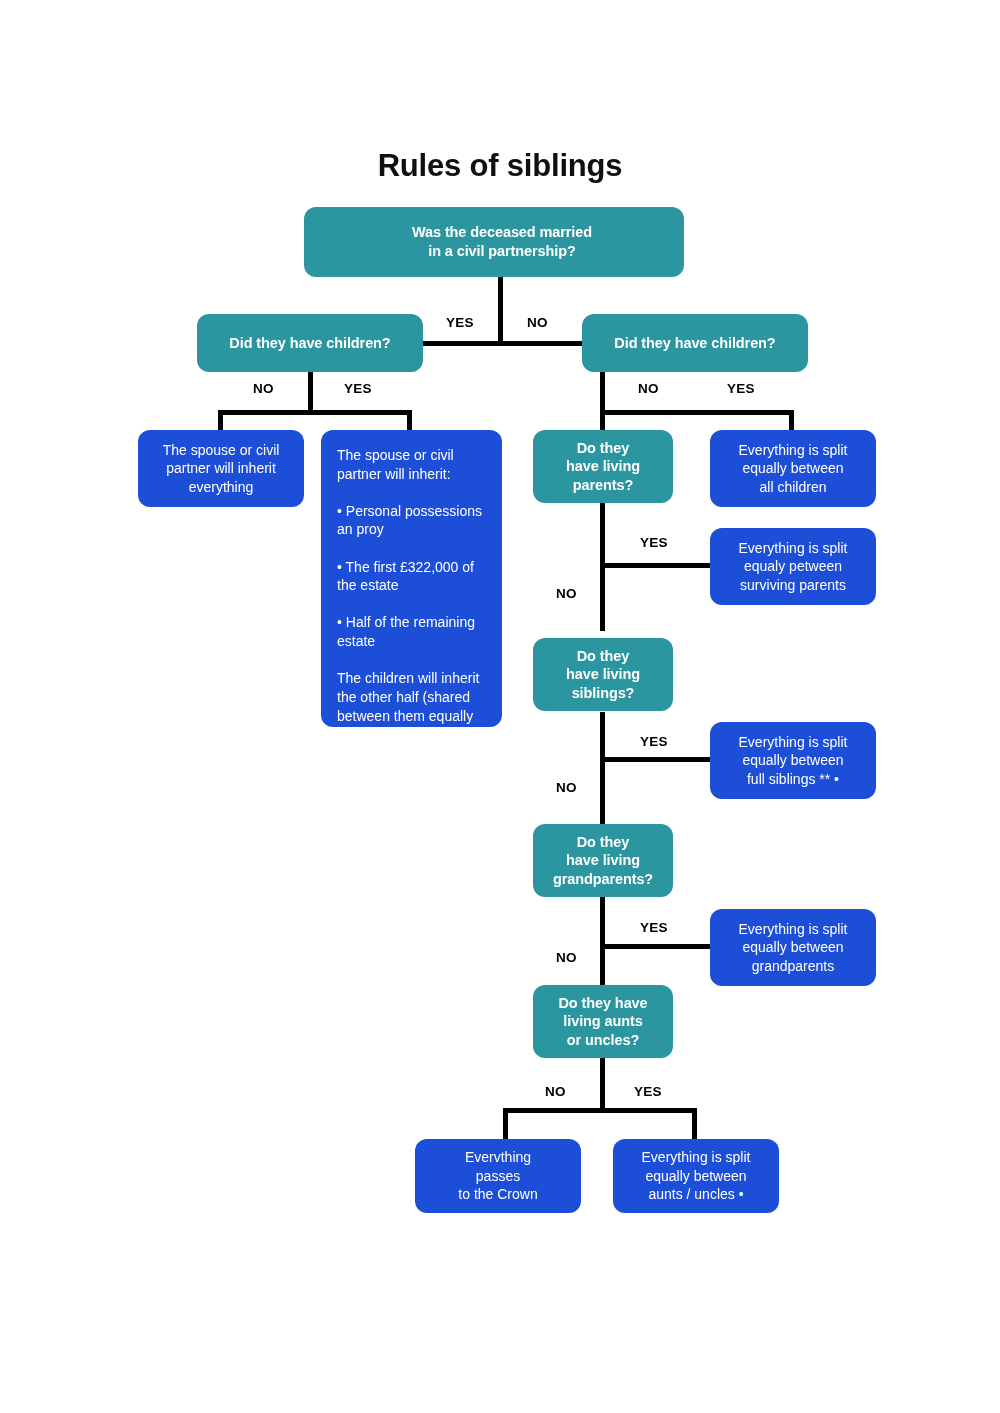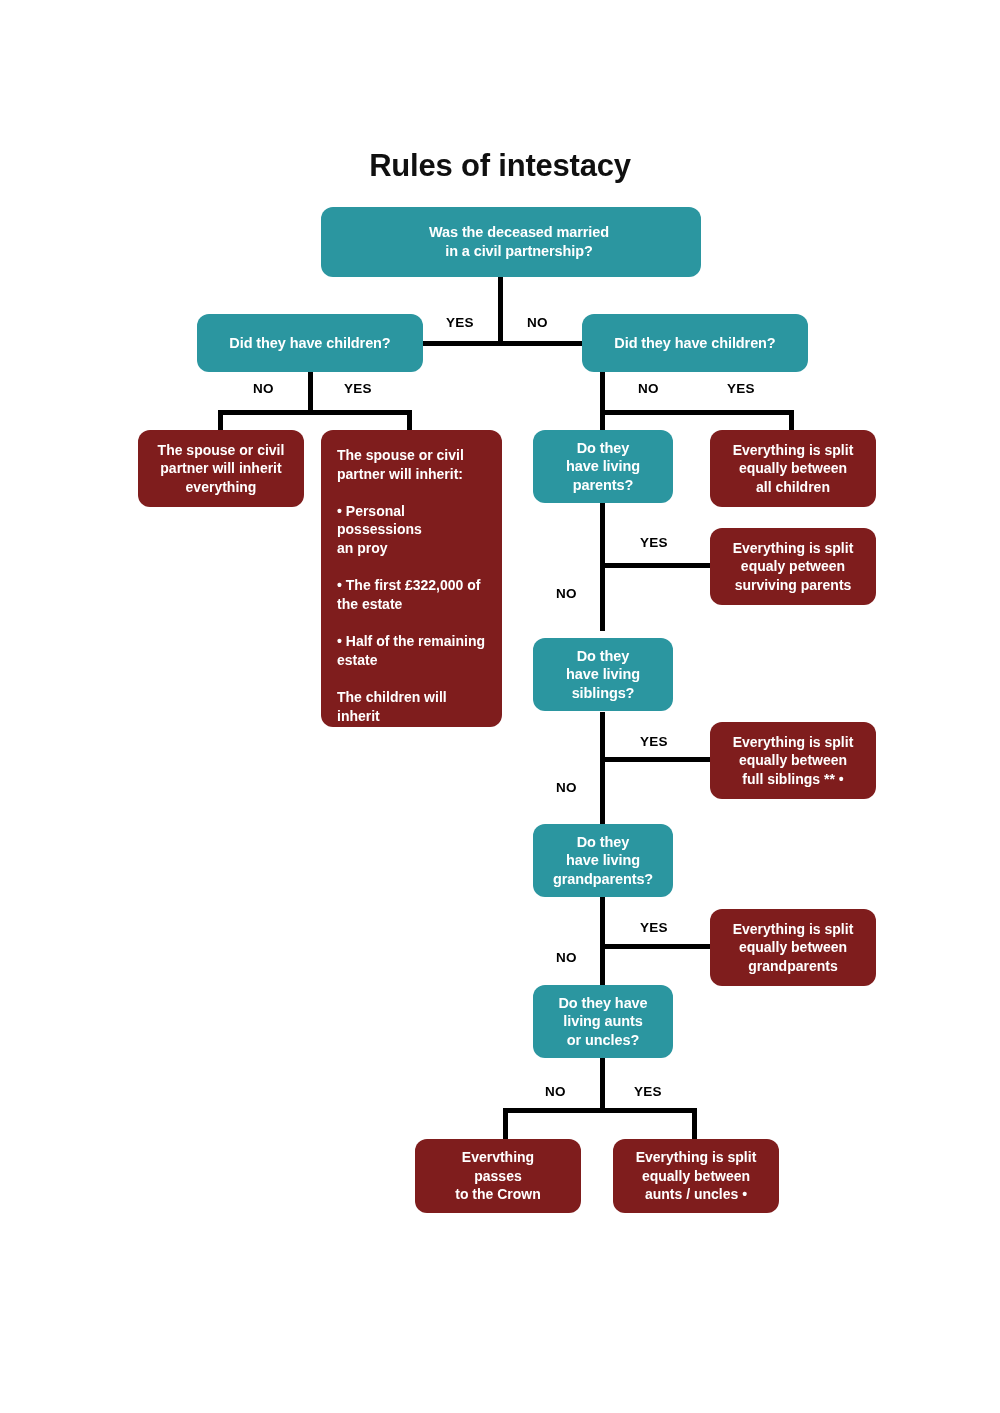--- a/index.html
+++ b/index.html
@@ -44,22 +44,22 @@
     z-index: 3;
   }
   .node.teal {
     background: #2b96a0;
     font-weight: bold;
     font-size: 14.5px;
     line-height: 1.28;
     letter-spacing: -0.1px;
   }
   .node.gray {
-    background: #7f1d1d;
-    font-weight: bold;
+    background: #1d4ed8;
+    font-weight: normal;
     font-size: 14px;
     line-height: 1.33;
   }
   .node.gray.left-align {
     align-items: flex-start;
     justify-content: flex-start;
     text-align: left;
     padding: 16px 14px 16px 16px;
   }
   .node .txt { white-space: pre-line; }
@@ -93,21 +93,21 @@
     letter-spacing: 0.2px;
     z-index: 4;
     white-space: nowrap;
   }
 </style>
 </head>
 <body>
 
 <div id="canvas">
 
-  <div class="title">Rules of intestacy</div>
+  <div class="title">Rules of siblings</div>
 
   <div class="ln" style="left:498px; top:275px; width:5px; height:70px;"></div>
 
   <div class="ln" style="left:418px; top:341px; width:166px; height:5px;"></div>
 
   <div class="ln" style="left:308px; top:371px; width:5px; height:43px;"></div>
   <div class="ln" style="left:218px; top:410px; width:194px; height:5px;"></div>
   <div class="ln" style="left:218px; top:410px; width:5px; height:22px;"></div>
   <div class="ln" style="left:407px; top:410px; width:5px; height:22px;"></div>
 
@@ -143,21 +143,21 @@
 
   <div class="blabel" style="left:640px; top:734px;">YES</div>
   <div class="blabel" style="left:556px; top:780px;">NO</div>
 
   <div class="blabel" style="left:640px; top:920px;">YES</div>
   <div class="blabel" style="left:556px; top:950px;">NO</div>
 
   <div class="blabel" style="left:545px; top:1084px;">NO</div>
   <div class="blabel" style="left:634px; top:1084px;">YES</div>
 
-  <div class="node teal" style="left:321px; top:207px; width:380px; height:70px;padding-left:16px;">
+  <div class="node teal" style="left:304px; top:207px; width:380px; height:70px;padding-left:16px;">
     <span class="txt">Was the deceased married
 in a civil partnership?</span>
   </div>
 
   <div class="node teal" style="left:197px; top:314px; width:226px; height:58px;">
     <span class="txt">Did they have children?</span>
   </div>
 
   <div class="node teal" style="left:582px; top:314px; width:226px; height:58px;">
     <span class="txt">Did they have children?</span>

